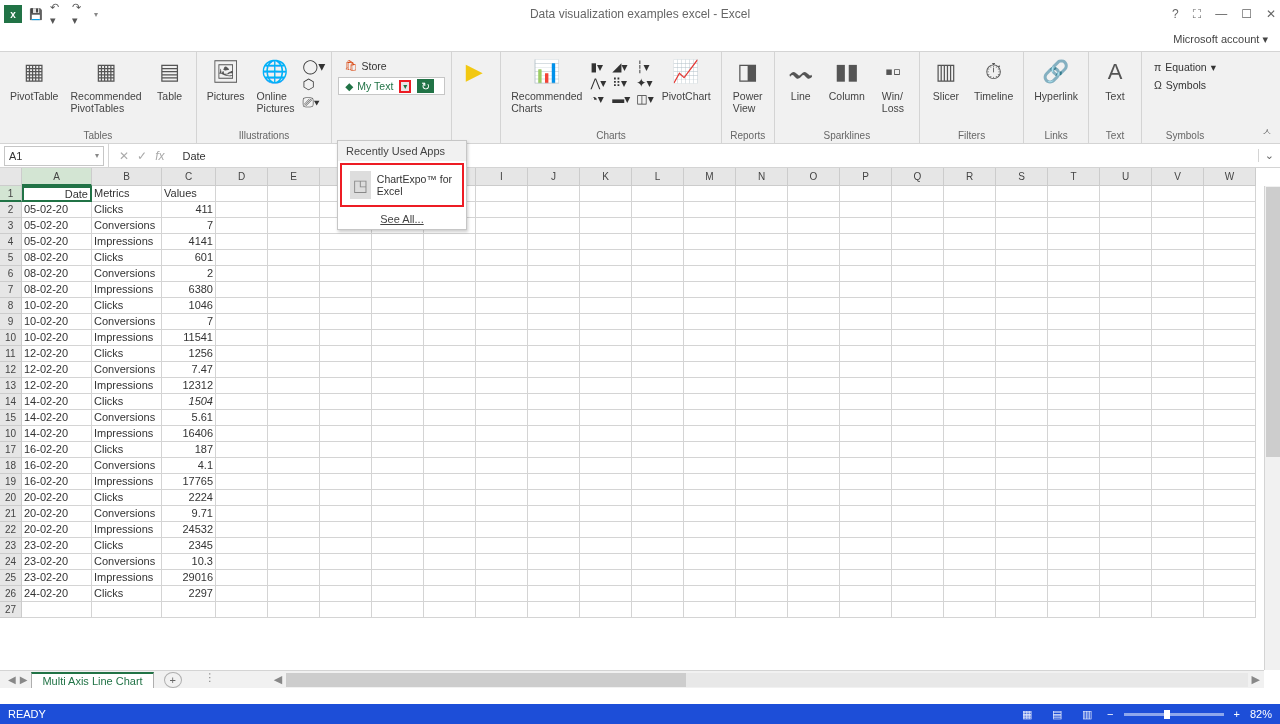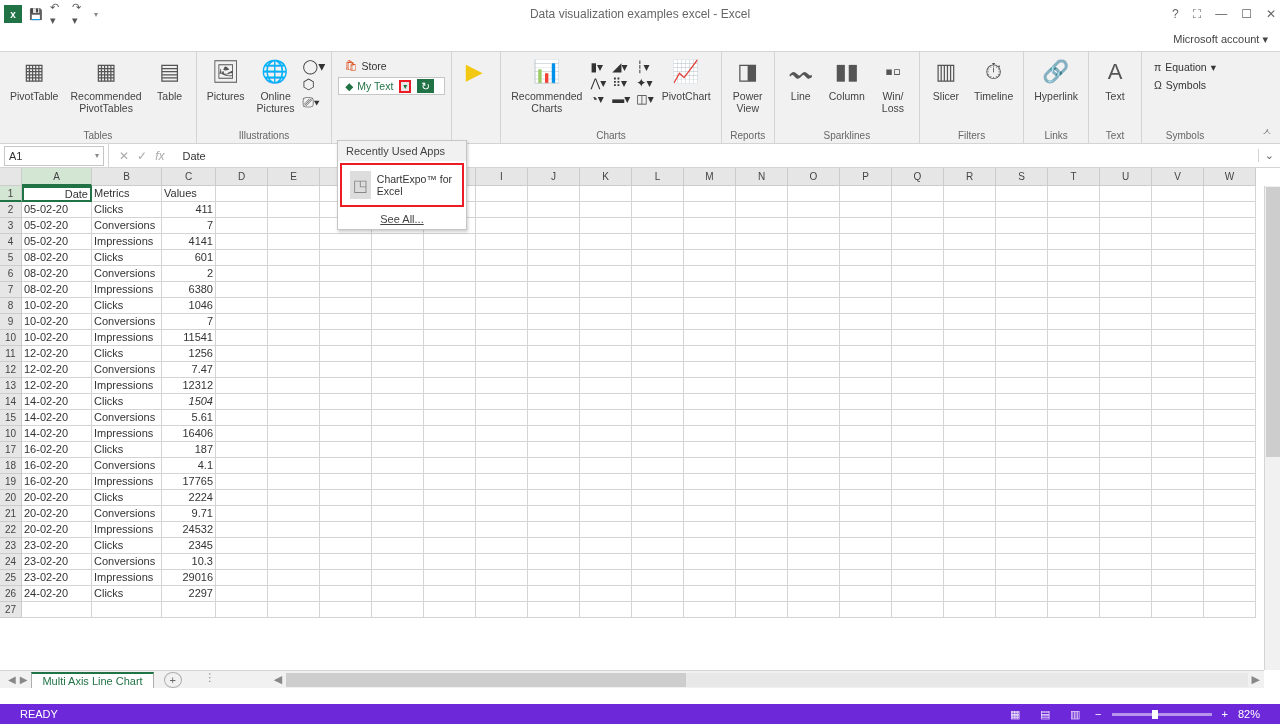--- a/index.html
+++ b/index.html
@@ -21,21 +21,21 @@
 .tab.active { border: 2px solid #ed1c24; color: #217346; line-height: 20px; }
 .tabs .account { position: absolute; right: 12px; font-size: 11px; color: #444; cursor: pointer; }
 
 
 .ribbon { height: 92px; background: #f1f1f1; border-bottom: 1px solid #d4d4d4; display: flex; position: relative; }
 .ribbon-group { display: flex; flex-direction: column; border-right: 1px solid #d4d4d4; padding: 2px 6px 0 6px; }
 .ribbon-group .items { display: flex; flex: 1; align-items: flex-start; gap: 4px; }
 .ribbon-group .label { text-align: center; font-size: 10px; color: #666; padding: 2px 0; }
 .ribbon-btn { display: flex; flex-direction: column; align-items: center; gap: 2px; padding: 2px 4px; cursor: pointer; min-width: 40px; }
 .ribbon-btn .ico { width: 32px; height: 32px; display: flex; align-items: center; justify-content: center; font-size: 22px; color: #555; }
-.ribbon-btn .lbl { font-size: 10.5px; text-align: center; line-height: 12px; color: #444; }
+.ribbon-btn .lbl { font-size: 10.5px; line-height: 12px; color: #444; }
 .ribbon-small-btn { display: flex; align-items: center; gap: 4px; font-size: 10.5px; cursor: pointer; padding: 1px 6px; }
 .ribbon-small-btn.myapps { background: #fff; border: 1px solid #c6c6c6; color: #217346; }
 .ribbon-small-btn .myapps-dd { border: 2px solid #ed1c24; background: #e8e8e8; padding: 0 2px; margin-left: 2px; font-size: 8px; }
 .ribbon-small-btn .refresh { background: #217346; color: #fff; padding: 1px 4px; margin-left: 2px; }
 .ribbon .collapse { position: absolute; right: 8px; bottom: 4px; font-size: 10px; color: #666; cursor: pointer; }
 
 
 .apps-dropdown { position: absolute; left: 337px; top: 140px; width: 130px; background: #fff; border: 1px solid #c6c6c6; box-shadow: 1px 2px 3px rgba(0,0,0,0.2); z-index: 30; font-size: 11px; }
 .apps-dropdown .hdr { background: #f1f1f1; padding: 4px 8px; color: #444; }
 .apps-dropdown .item { display: flex; align-items: center; gap: 6px; padding: 6px 8px; border: 2px solid #ed1c24; margin: 2px; cursor: pointer; }
@@ -70,21 +70,21 @@
 .sheet-tabs { display: flex; align-items: center; gap: 4px; padding: 0 8px; }
 .sheet-nav { color: #888; font-size: 10px; cursor: pointer; }
 .sheet-tab { border: 1px solid #aeaeae; border-bottom: none; background: #fff; padding: 1px 10px; font-size: 11px; cursor: pointer; }
 .sheet-tab.active { font-weight: normal; color: #217346; border-top: 2px solid #217346; }
 .sheet-add { border: 1px solid #aeaeae; width: 18px; height: 16px; display: flex; align-items: center; justify-content: center; cursor: pointer; color: #666; border-radius: 50%; margin-left: 6px; }
 .hscroll { flex: 1; display: flex; align-items: center; margin-left: 40px; }
 .hscroll .track { flex: 1; height: 14px; background: #e8e8e8; position: relative; }
 .hscroll .thumb { position: absolute; left: 0; width: 400px; height: 14px; background: #cdcdcd; }
 
 
-.statusbar { position: absolute; bottom: 0; left: 0; right: 0; height: 20px; background: #6d28d9; display: flex; align-items: center; padding: 0 20px; color: #fff; font-size: 11px; }
+.statusbar { position: absolute; bottom: 0; left: 0; right: 0; height: 20px; background: #1d4ed8; display: flex; align-items: center; padding: 0 8px; color: #fff; font-size: 11px; }
 .statusbar .ready { flex: 0 0 auto; }
 .statusbar .right { margin-left: auto; display: flex; align-items: center; gap: 10px; }
 .statusbar .view-btn { width: 20px; height: 16px; display: flex; align-items: center; justify-content: center; cursor: pointer; opacity: 0.9; }
 .statusbar .zoom-slider { width: 100px; height: 3px; background: rgba(255,255,255,0.5); position: relative; }
 .statusbar .zoom-slider .knob { position: absolute; left: 40px; top: -3px; width: 6px; height: 9px; background: #fff; }
 </style>
 </head>
 <body>
 
 <div class="titlebar">

